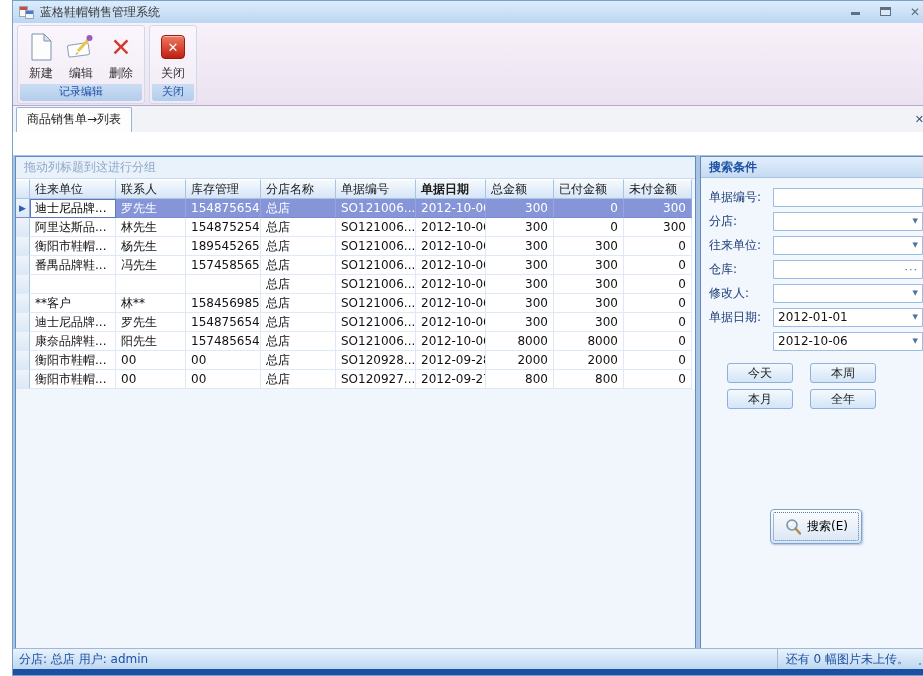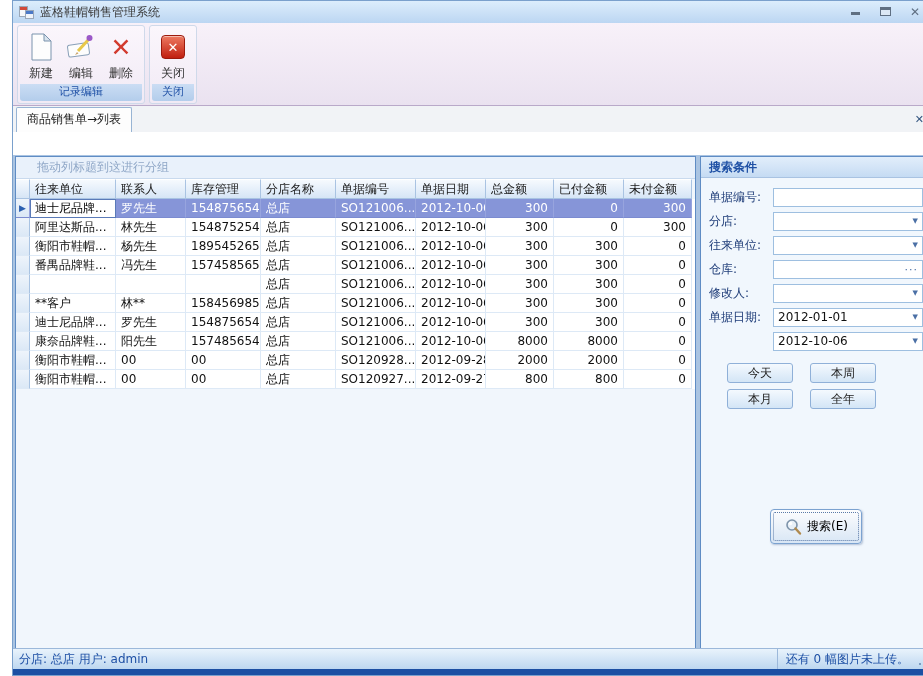--- a/index.html
+++ b/index.html
@@ -61,21 +61,21 @@
              border-radius: 2px 2px 0 0; padding: 3px 10px 4px 10px; color: #222; }
   .doc-close { margin-left: auto; color: #33557f; font-weight: bold; font-size: 11px;
                align-self: center; cursor: default; padding: 0 4px; }
 
   
   .content { position: absolute; top: 154px; left: 0; right: 0; bottom: 22px;
              background: #aac4e2; display: flex; gap: 4px; padding: 1px 2px 2px 2px; }
   .grid-area { flex: 1; border: 1px solid #5f8cc4; background: #f1f6fc;
                display: flex; flex-direction: column; overflow: hidden; }
   .group-hint { height: 22px; background: #e9f1fb; color: #8fa7c7; line-height: 21px;
-                padding-left: 21px; border-bottom: 1px solid #c9daee; }
+                padding-left: 8px; border-bottom: 1px solid #c9daee; }
   .grid-header { display: flex; height: 20px; }
   .hcell { background: linear-gradient(#f6fafe, #d6e5f6); border-right: 1px solid #a9c3e2;
            border-bottom: 1px solid #a9c3e2; border-top: 1px solid #fff;
            color: #1a1a1a; line-height: 19px; padding-left: 5px; overflow: hidden;
            white-space: nowrap; cursor: default; }
   .hcell.ind { padding: 0; }
   .grid-body { flex: 1; overflow: hidden; }
   .trow { display: flex; height: 19px; background: #fff; cursor: default; }
   .trow .cell { border-right: 1px solid #dde9f6; border-bottom: 1px solid #dde9f6;
                 line-height: 18px; padding: 0 5px; overflow: hidden; white-space: nowrap;
@@ -200,21 +200,21 @@
 
     <div class="grid-area">
       <div class="group-hint">拖动列标题到这进行分组</div>
       <div class="grid-header">
           <div class="hcell ind" style="width: 14px;"></div>
           <div class="hcell" style="width: 86px;">往来单位</div>
           <div class="hcell" style="width: 70px;">联系人</div>
           <div class="hcell" style="width: 75px;">库存管理</div>
           <div class="hcell" style="width: 75px;">分店名称</div>
           <div class="hcell" style="width: 80px;">单据编号</div>
-          <div class="hcell" style="width: 70px;">单据日期</div>
+          <div class="hcell" style="width: 70px; font-weight: bold;">单据日期</div>
           <div class="hcell" style="width: 68px;">总金额</div>
           <div class="hcell" style="width: 70px;">已付金额</div>
           <div class="hcell" style="width: 68px;">未付金额</div>
         </div>
       <div class="grid-body">
           <div class="trow selected">
             <div class="cell ind" style="width: 14px;">▶</div>
             <div class="cell  focuscell" style="width: 86px;">迪士尼品牌...</div>
             <div class="cell " style="width: 70px;">罗先生</div>
             <div class="cell " style="width: 75px;">154875654...</div>

